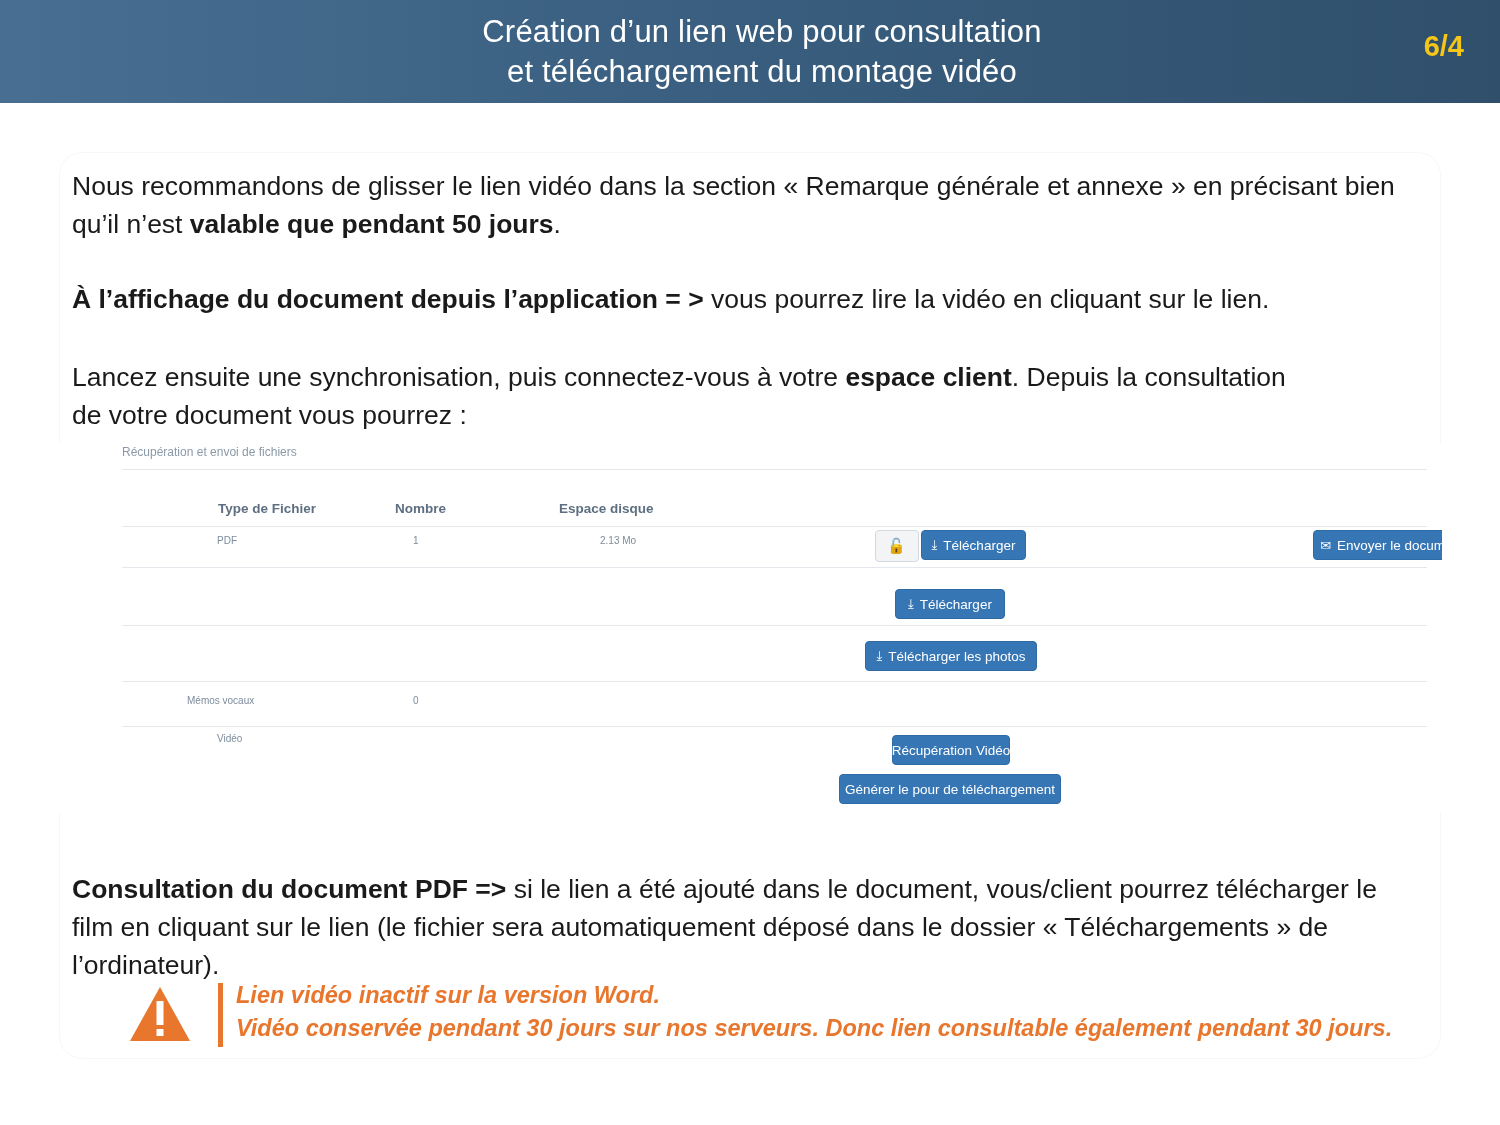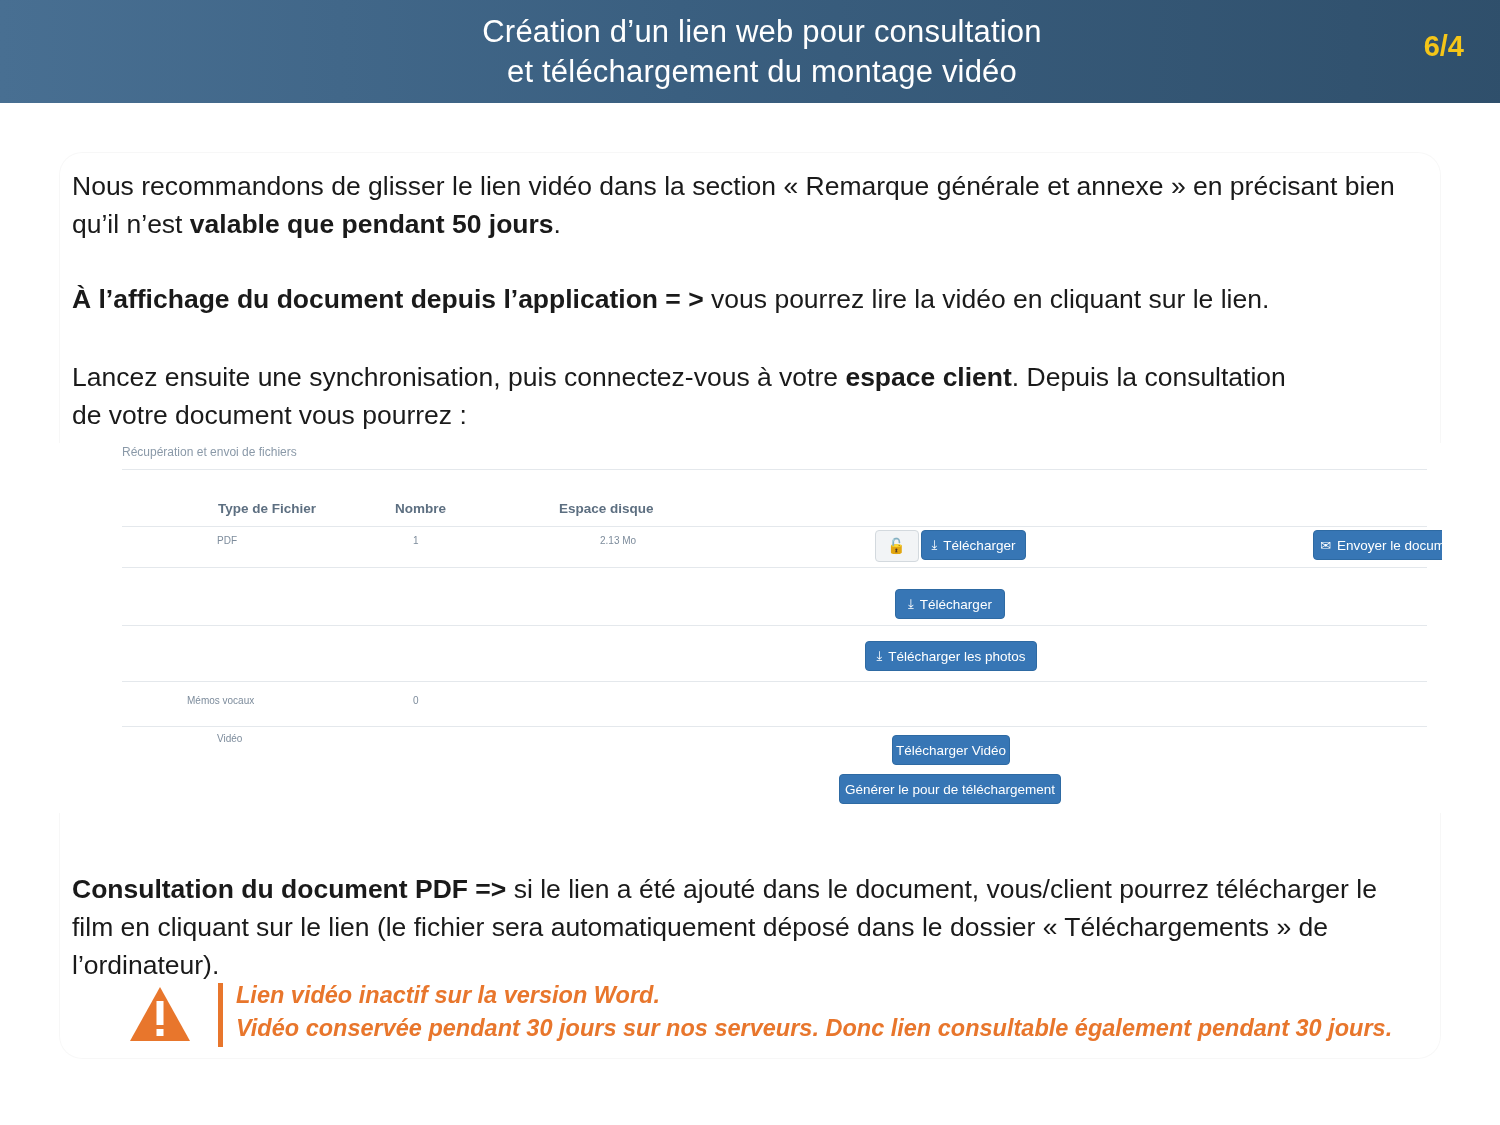--- a/index.html
+++ b/index.html
@@ -238,21 +238,21 @@
       <span class="gl">⤓</span>
         <span>Télécharger les photos</span>
     </div>
     <div class="hr" style="top:238px;"></div>
 
     <div class="cell" style="left:130px; top:252px;">Mémos vocaux</div>
     <div class="cell" style="left:356px; top:252px;">0</div>
     <div class="hr" style="top:283px;"></div>
 
     <div class="cell" style="left:160px; top:290px;">Vidéo</div>
-    <div class="btn" style="left:835px; top:292px; width:118px;">Télécharger Vidéo</div>
+    <div class="btn" style="left:835px; top:292px; width:118px;">Récupération Vidéo</div>
     <div class="btn" style="left:782px; top:331px; width:222px;">Générer le pour de téléchargement</div>
 
     <svg class="arrows" viewBox="0 0 1385 700">
       <path d="M655,430 C745,440 735,560 800,570" stroke="#e8f0e3" stroke-width="13" fill="none" stroke-linecap="round"></path>
       <path d="M800,563 l24,8 l-24,9 z" fill="#e8f0e3"></path>
       <path d="M655,600 C720,605 745,595 785,600" stroke="#e8f0e3" stroke-width="13" fill="none" stroke-linecap="round"></path>
       <path d="M782,592 l24,8 l-24,9 z" fill="#e8f0e3"></path>
     </svg>
 
   </div>

